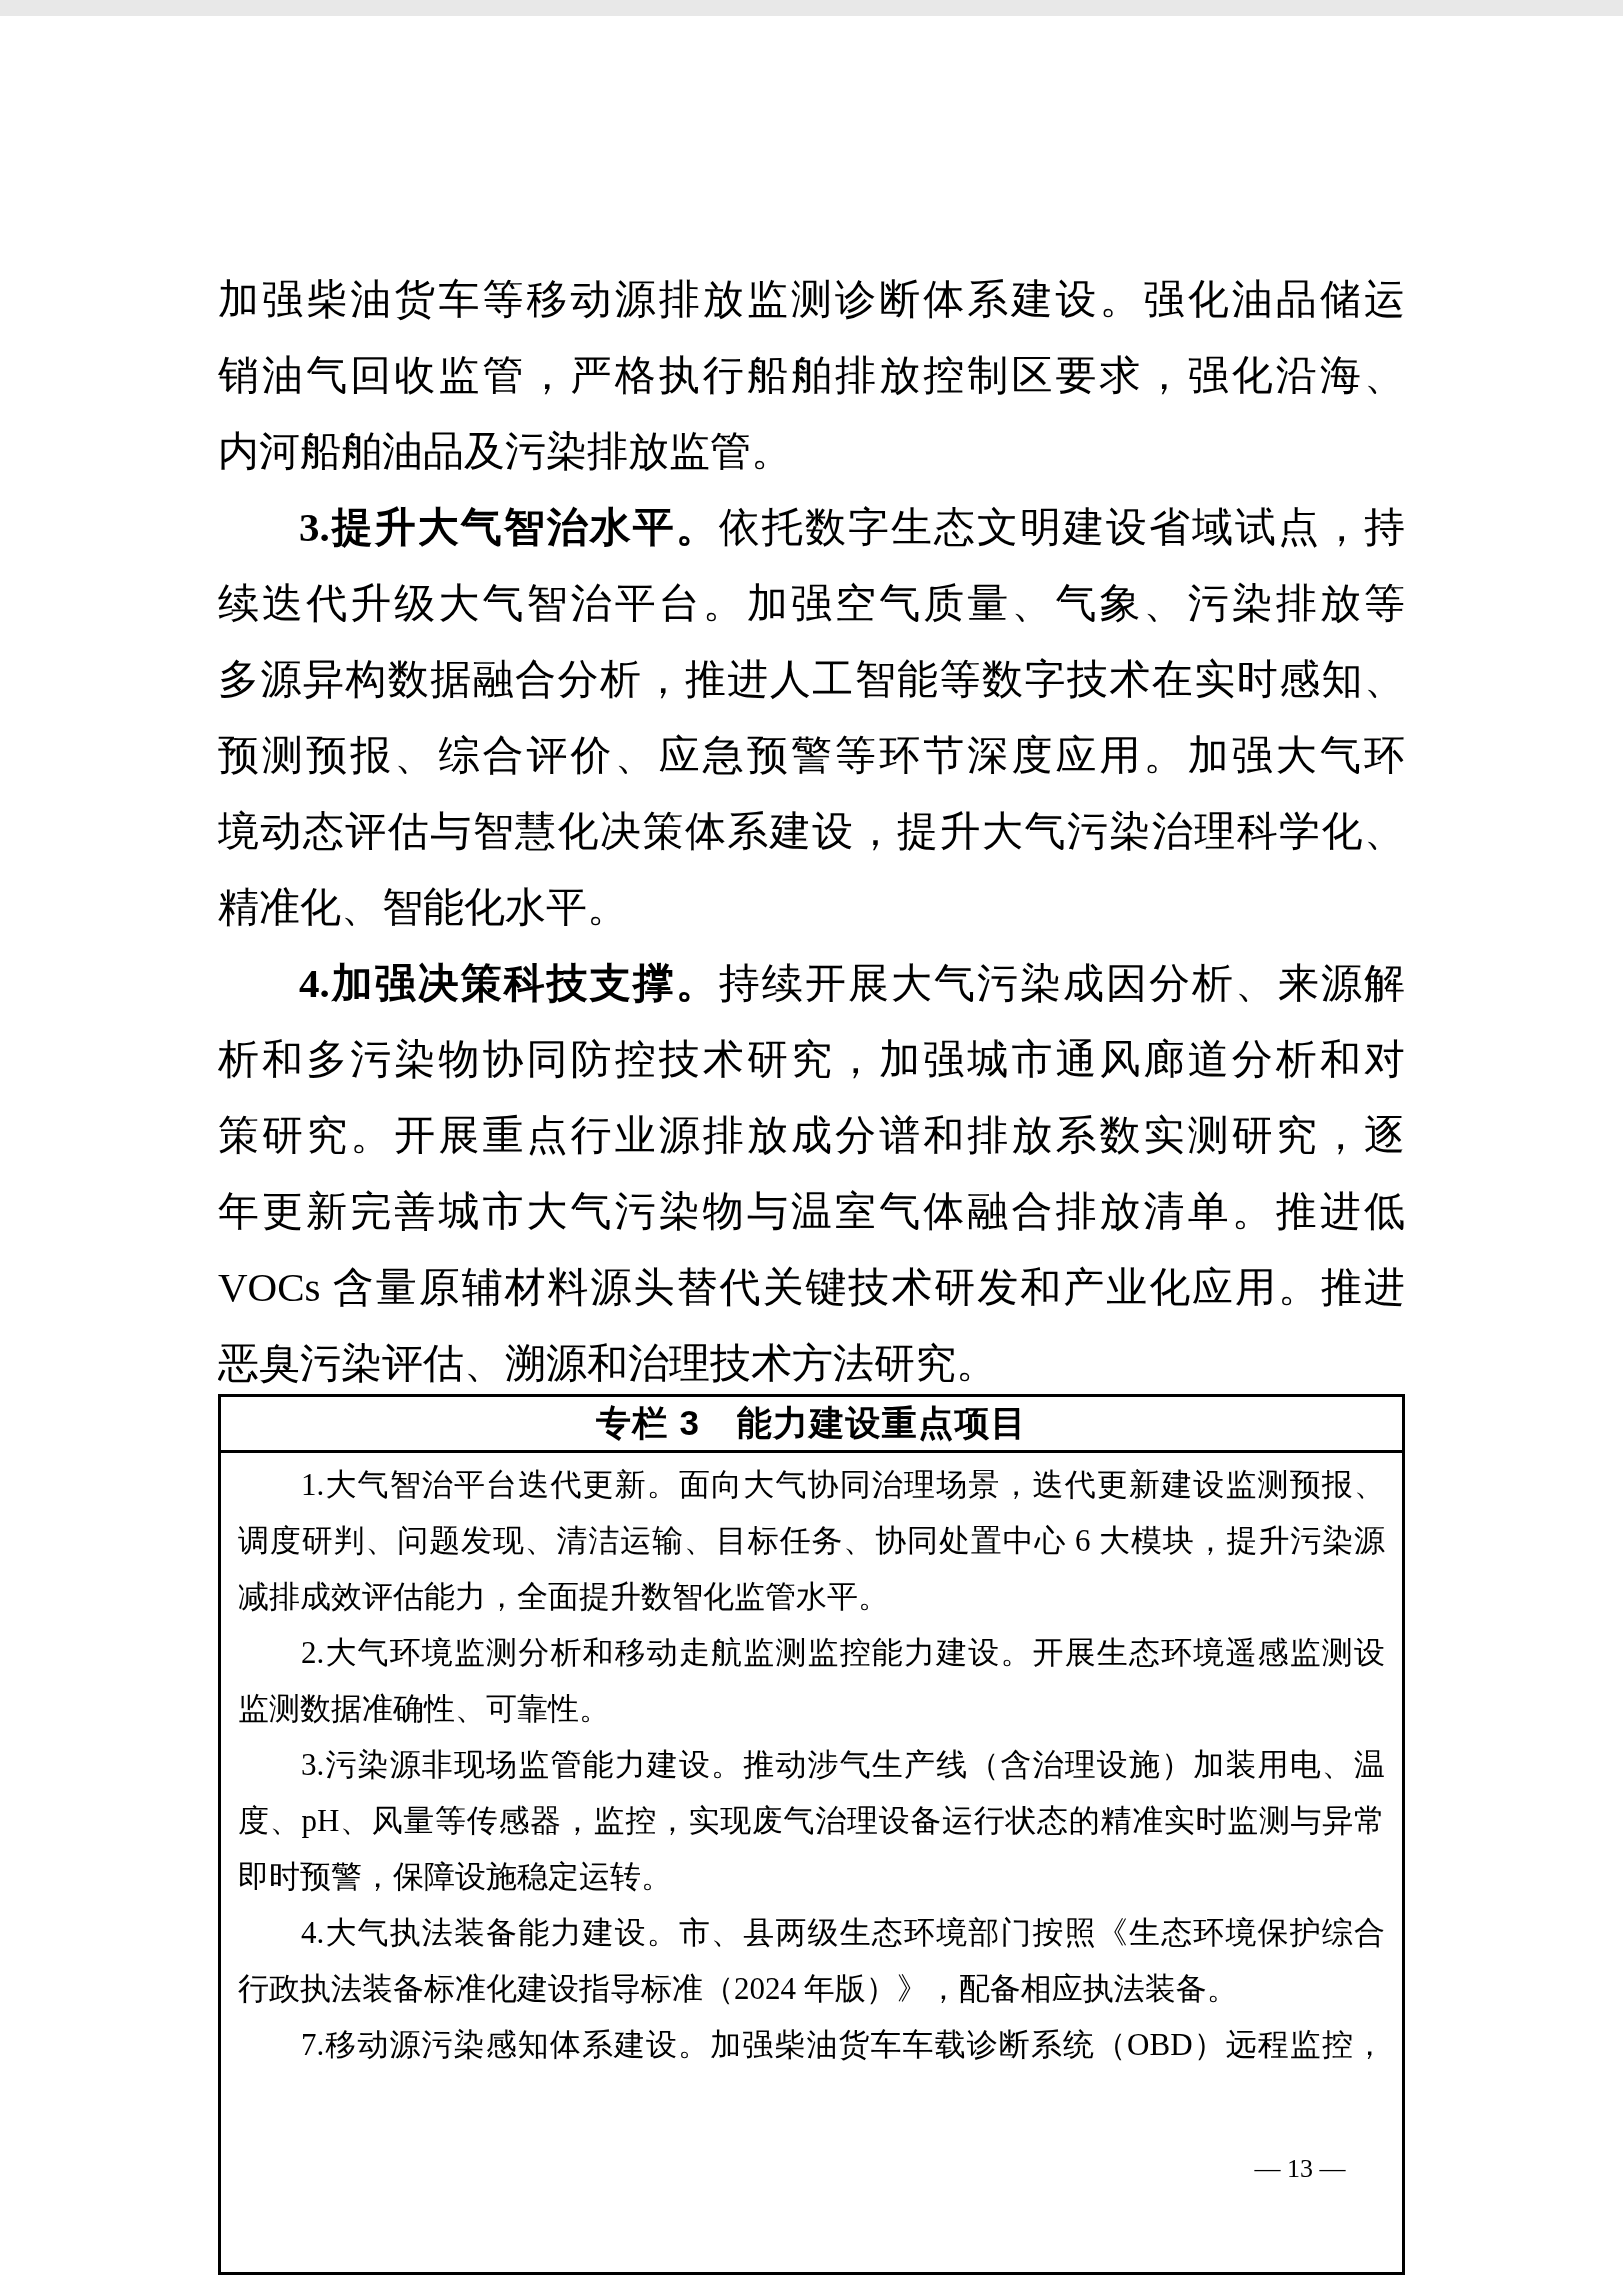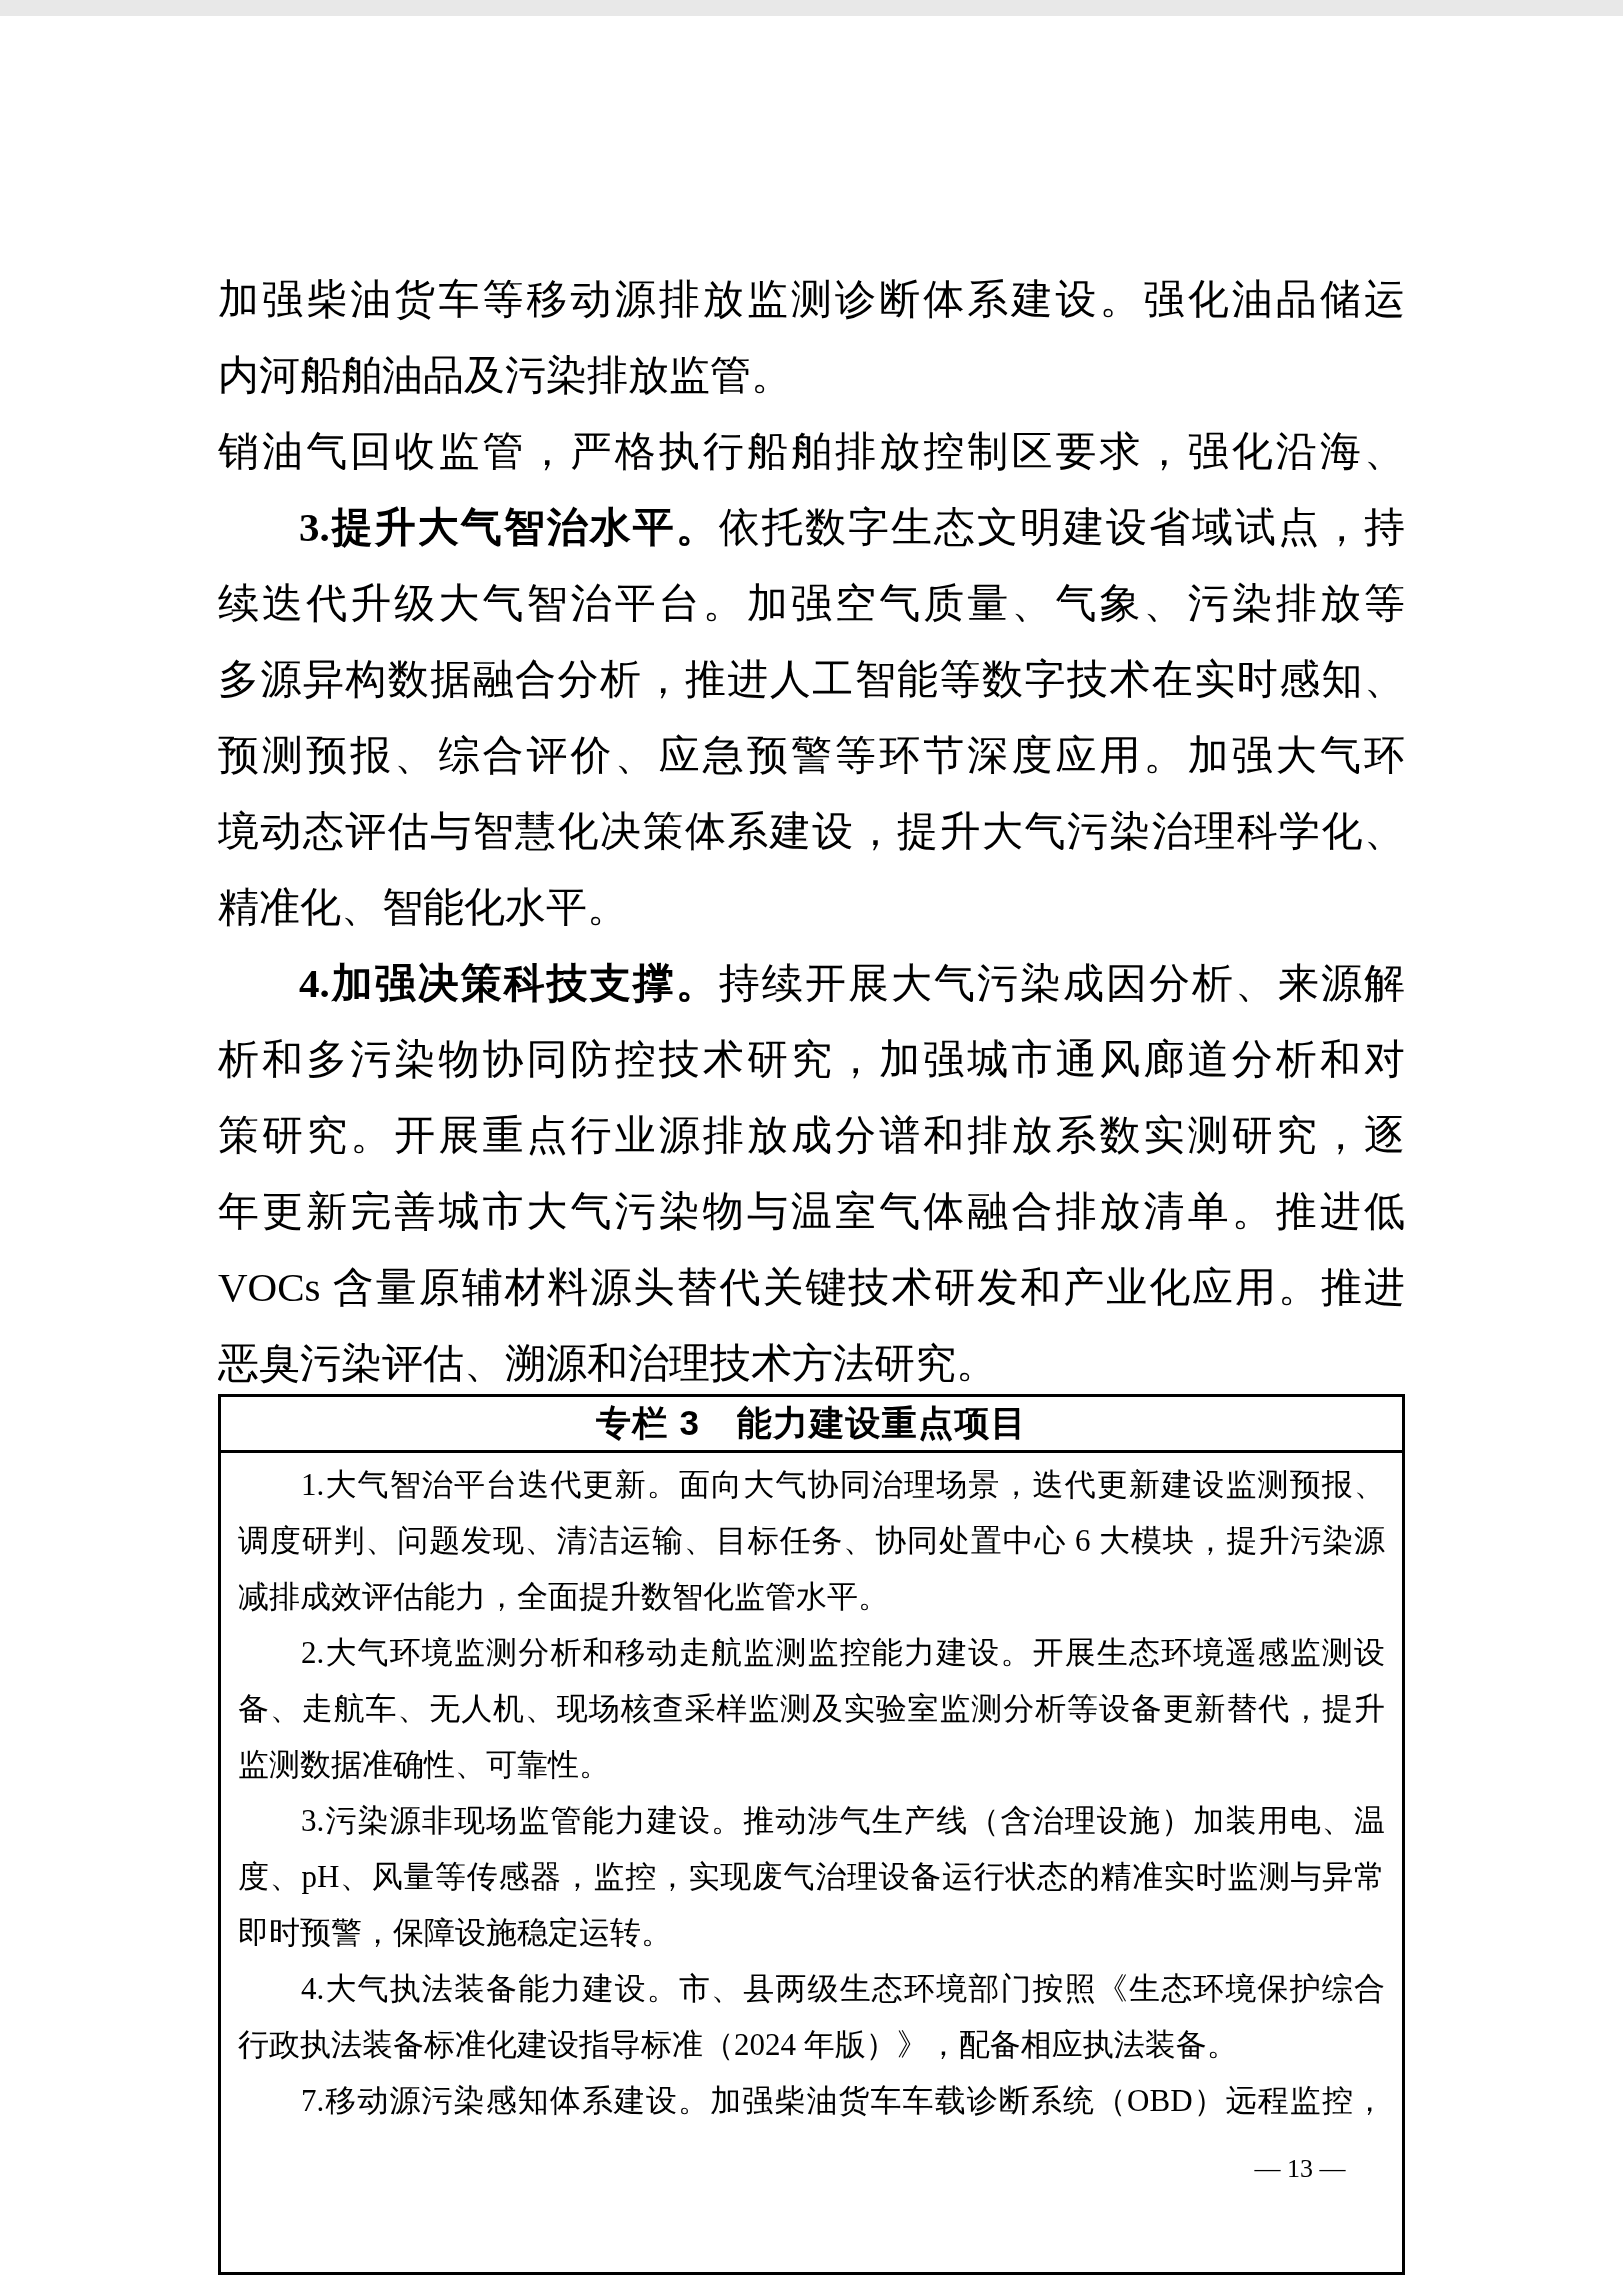--- a/index.html
+++ b/index.html
@@ -83,22 +83,22 @@
     font-family: "Liberation Serif", "DejaVu Serif", serif;
   }
 </style>
 </head>
 <body>
 
 <div class="page">
 
   <div class="main-text">
     <div class="mline j"><span>加强柴油货车等移动源排放监测诊断体系建设。强化油品储运</span></div>
+    <div class="mline j"><span>销油气回收监管，严格执行船舶排放控制区要求，强化沿海、</span></div>
     <div class="mline end"><span>内河船舶油品及污染排放监管。</span></div>
-    <div class="mline j"><span>销油气回收监管，严格执行船舶排放控制区要求，强化沿海、</span></div>
     <div class="mline j ind"><b class="lead">3.提升大气智治水平。</b><span>依托数字生态文明建设省域试点，持</span></div>
     <div class="mline j"><span>续迭代升级大气智治平台。加强空气质量、气象、污染排放等</span></div>
     <div class="mline j"><span>多源异构数据融合分析，推进人工智能等数字技术在实时感知、</span></div>
     <div class="mline j"><span>预测预报、综合评价、应急预警等环节深度应用。加强大气环</span></div>
     <div class="mline j"><span>境动态评估与智慧化决策体系建设，提升大气污染治理科学化、</span></div>
     <div class="mline end"><span>精准化、智能化水平。</span></div>
     <div class="mline j ind"><b class="lead">4.加强决策科技支撑。</b><span>持续开展大气污染成因分析、来源解</span></div>
     <div class="mline j"><span>析和多污染物协同防控技术研究，加强城市通风廊道分析和对</span></div>
     <div class="mline j"><span>策研究。开展重点行业源排放成分谱和排放系数实测研究，逐</span></div>
     <div class="mline j"><span>年更新完善城市大气污染物与温室气体融合排放清单。推进低</span></div>
@@ -108,21 +108,20 @@
 
   <div class="column-box">
     <div class="box-header">
       <span>专栏 3　能力建设重点项目</span>
     </div>
     <div class="box-body">
       <div class="bline j ind"><span>1.大气智治平台迭代更新。面向大气协同治理场景，迭代更新建设监测预报、</span></div>
       <div class="bline j"><span>调度研判、问题发现、清洁运输、目标任务、协同处置中心 6 大模块，提升污染源</span></div>
       <div class="bline end"><span>减排成效评估能力，全面提升数智化监管水平。</span></div>
       <div class="bline j ind"><span>2.大气环境监测分析和移动走航监测监控能力建设。开展生态环境遥感监测设</span></div>
-      <div class="bline j"><span>备、走航车、无人机、现场核查采样监测及实验室监测分析等设备更新替代，提升</span></div>
       <div class="bline end"><span>监测数据准确性、可靠性。</span></div>
       <div class="bline j ind"><span>3.污染源非现场监管能力建设。推动涉气生产线（含治理设施）加装用电、温</span></div>
       <div class="bline j"><span>度、pH、风量等传感器，监控，实现废气治理设备运行状态的精准实时监测与异常</span></div>
       <div class="bline end"><span>即时预警，保障设施稳定运转。</span></div>
       <div class="bline j ind"><span>4.大气执法装备能力建设。市、县两级生态环境部门按照《生态环境保护综合</span></div>
       <div class="bline end"><span>行政执法装备标准化建设指导标准（2024 年版）》，配备相应执法装备。</span></div>
       <div class="bline j ind"><span>7.移动源污染感知体系建设。加强柴油货车车载诊断系统（OBD）远程监控，</span></div>
     </div>
   </div>
 

